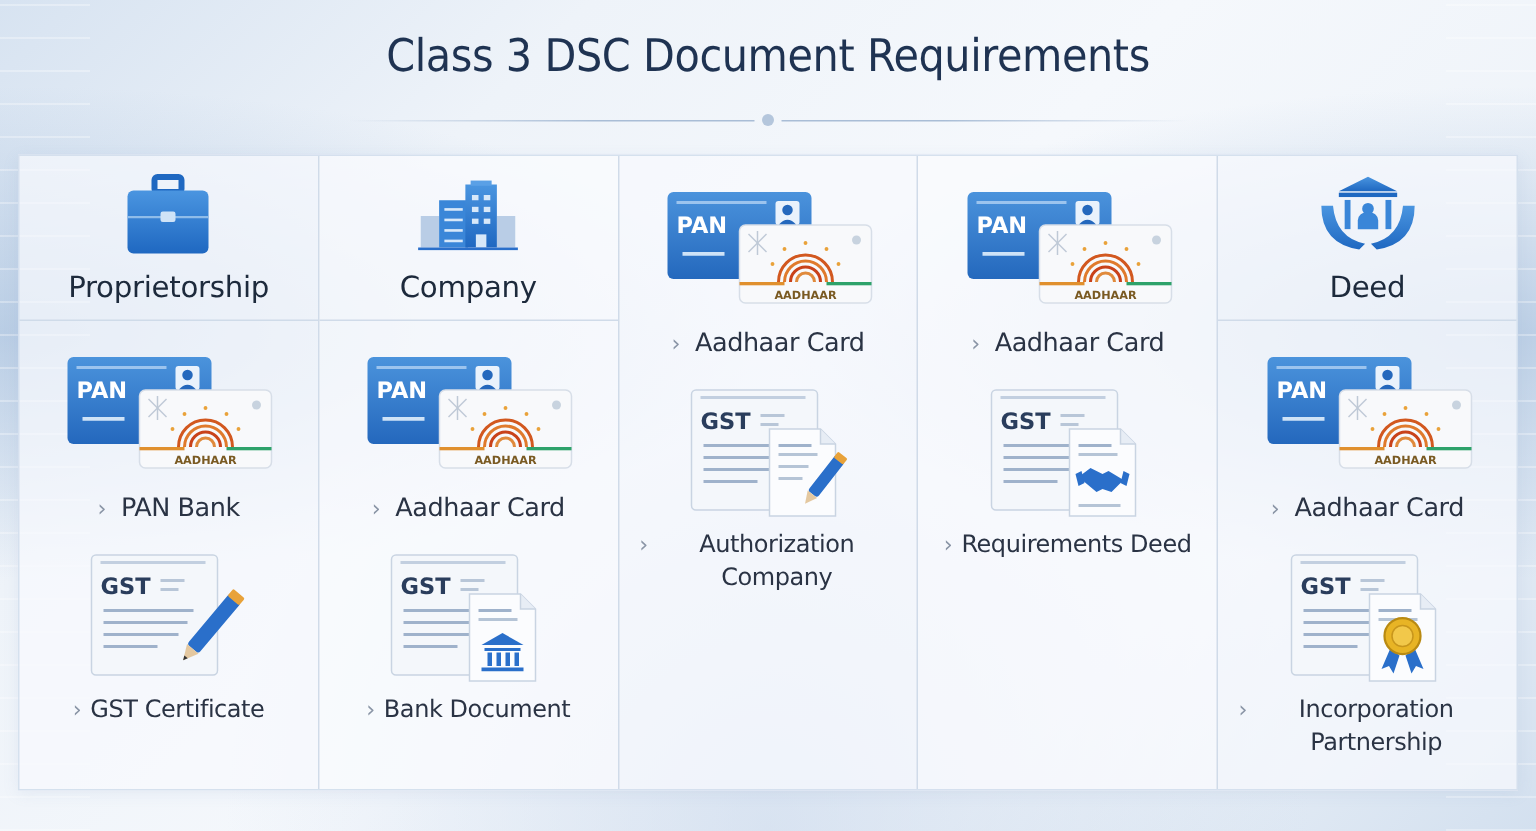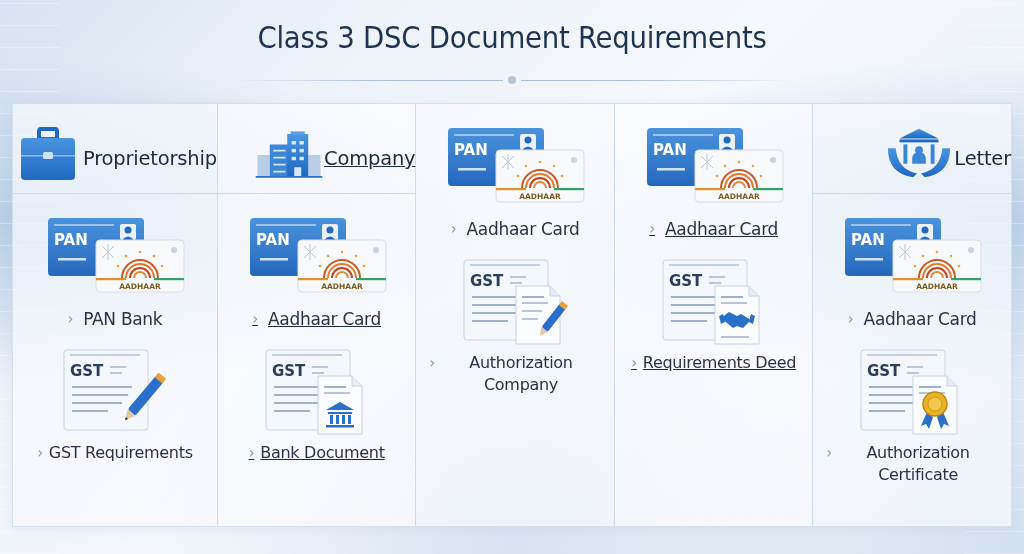--- a/index.html
+++ b/index.html
@@ -48,24 +48,24 @@
     background: rgba(248,250,253,0.72);
     border: 1px solid rgba(210,222,236,0.9);
     box-shadow: 0 2px 10px rgba(120,150,190,0.12);
   }
   .col {
     flex: 1; position: relative;
     border-right: 1px solid rgba(205,217,232,0.95);
     display: flex; flex-direction: column; align-items: center;
   }
   .col:last-child { border-right: none; }
-  .col:nth-child(2), .col:nth-child(4) { background: rgba(255,255,255,0.25); text-decoration: underline; }
+  .col:nth-child(2), .col:nth-child(4) { background: rgba(255,255,255,0.25); }
   .col-head {
-    height: 90px; width: 100%;
-    display: flex; flex-direction: row; align-items: center; justify-content: flex-end;
+    height: 110px; width: 100%;
+    display: flex; flex-direction: column; align-items: center; justify-content: flex-start;
     border-bottom: 1px solid rgba(205,217,232,0.95);
     padding-top: 12px;
   }
   .col-head .icon { width: 70px; height: 56px; display: flex; align-items: center; justify-content: center; }
   .col-head .name {
     margin-top: 8px; font-size: 19.5px; color: #1d2a3c; font-weight: 400;
     font-family: "DejaVu Sans", sans-serif; letter-spacing: -0.2px;
   }
   .doc-block { width: 100%; display: flex; flex-direction: column; align-items: center; }
   .doc-block.b1 { padding-top: 18px; height: 140px; }
@@ -184,21 +184,21 @@
         <use href="#gstDoc"></use>
         <g transform="rotate(40 100 60)">
           <rect x="94" y="28" width="10" height="44" rx="2" fill="#2a6fca"></rect>
           <rect x="94" y="24" width="10" height="6" rx="1" fill="#e8a23a"></rect>
           <path d="M94 72 l5 10 l5 -10 z" fill="#e4c8a0"></path>
           <path d="M97.5 79 l1.5 3 l1.5 -3 z" fill="#333"></path>
         </g>
       </svg>
       <div class="doc-label">
           <span class="chev">›</span>
-          <span class="lbl-text">GST Requirements</span>
+          <span class="lbl-text">GST Certificate</span>
         </div>
     </div>
   </div>
 
   <div class="col">
     <div class="col-head">
       <div class="icon">
         <svg width="80" height="56" viewBox="0 0 80 56">
           <rect x="4" y="28" width="14" height="24" fill="#b9cde6"></rect>
           <rect x="62" y="28" width="14" height="24" fill="#b9cde6"></rect>
@@ -317,21 +317,21 @@
           <path d="M16 12 l20 -10 l20 10 z" fill="url(#blueGrad)"></path>
           <rect x="16" y="13" width="40" height="3" fill="#1f68c1"></rect>
           <rect x="20" y="18" width="4" height="20" fill="#3a86d8"></rect>
           <rect x="48" y="18" width="4" height="20" fill="#3a86d8"></rect>
           <circle cx="36" cy="24" r="4" fill="#3a86d8"></circle>
           <path d="M29 38 v-6 a7 6 0 0 1 14 0 v6 z" fill="#3a86d8"></path>
           <path d="M4 22 q0 26 26 30 l4 -4 q-20 -4 -22 -26 z" fill="url(#blueGrad)"></path>
           <path d="M68 22 q0 26 -26 30 l-4 -4 q20 -4 22 -26 z" fill="url(#blueGrad)"></path>
         </svg>
       </div>
-      <div class="name">Letter</div>
+      <div class="name">Deed</div>
     </div>
     <div class="doc-block b1">
       <svg class="doc-icon">
           <use href="#panAadhaar"></use>
         </svg>
       <div class="doc-label">
           <span class="chev">›</span>
           <span class="lbl-text">Aadhaar Card</span>
         </div>
     </div>
@@ -339,18 +339,18 @@
       <svg class="doc-icon gst" viewBox="0 0 150 92">
         <use href="#gstDoc"></use>
         <use href="#sideDoc"></use>
         <path d="M90 68 l-6 14 l5 -2 l3 5 l4 -12 z" fill="#2a6fca"></path>
         <path d="M106 68 l6 14 l-5 -2 l-3 5 l-4 -12 z" fill="#2a6fca"></path>
         <circle cx="98" cy="60" r="12" fill="#e8b425" stroke="#b98a12" stroke-width="1.5"></circle>
         <circle cx="98" cy="60" r="7" fill="#f2c84a" stroke="#c8961c" stroke-width="1"></circle>
       </svg>
       <div class="doc-label">
           <span class="chev">›</span>
-          <span class="lbl-text">Authorization Certificate</span>
+          <span class="lbl-text">Incorporation Partnership</span>
         </div>
     </div>
   </div>
 
 </div>
 
 </body></html>

